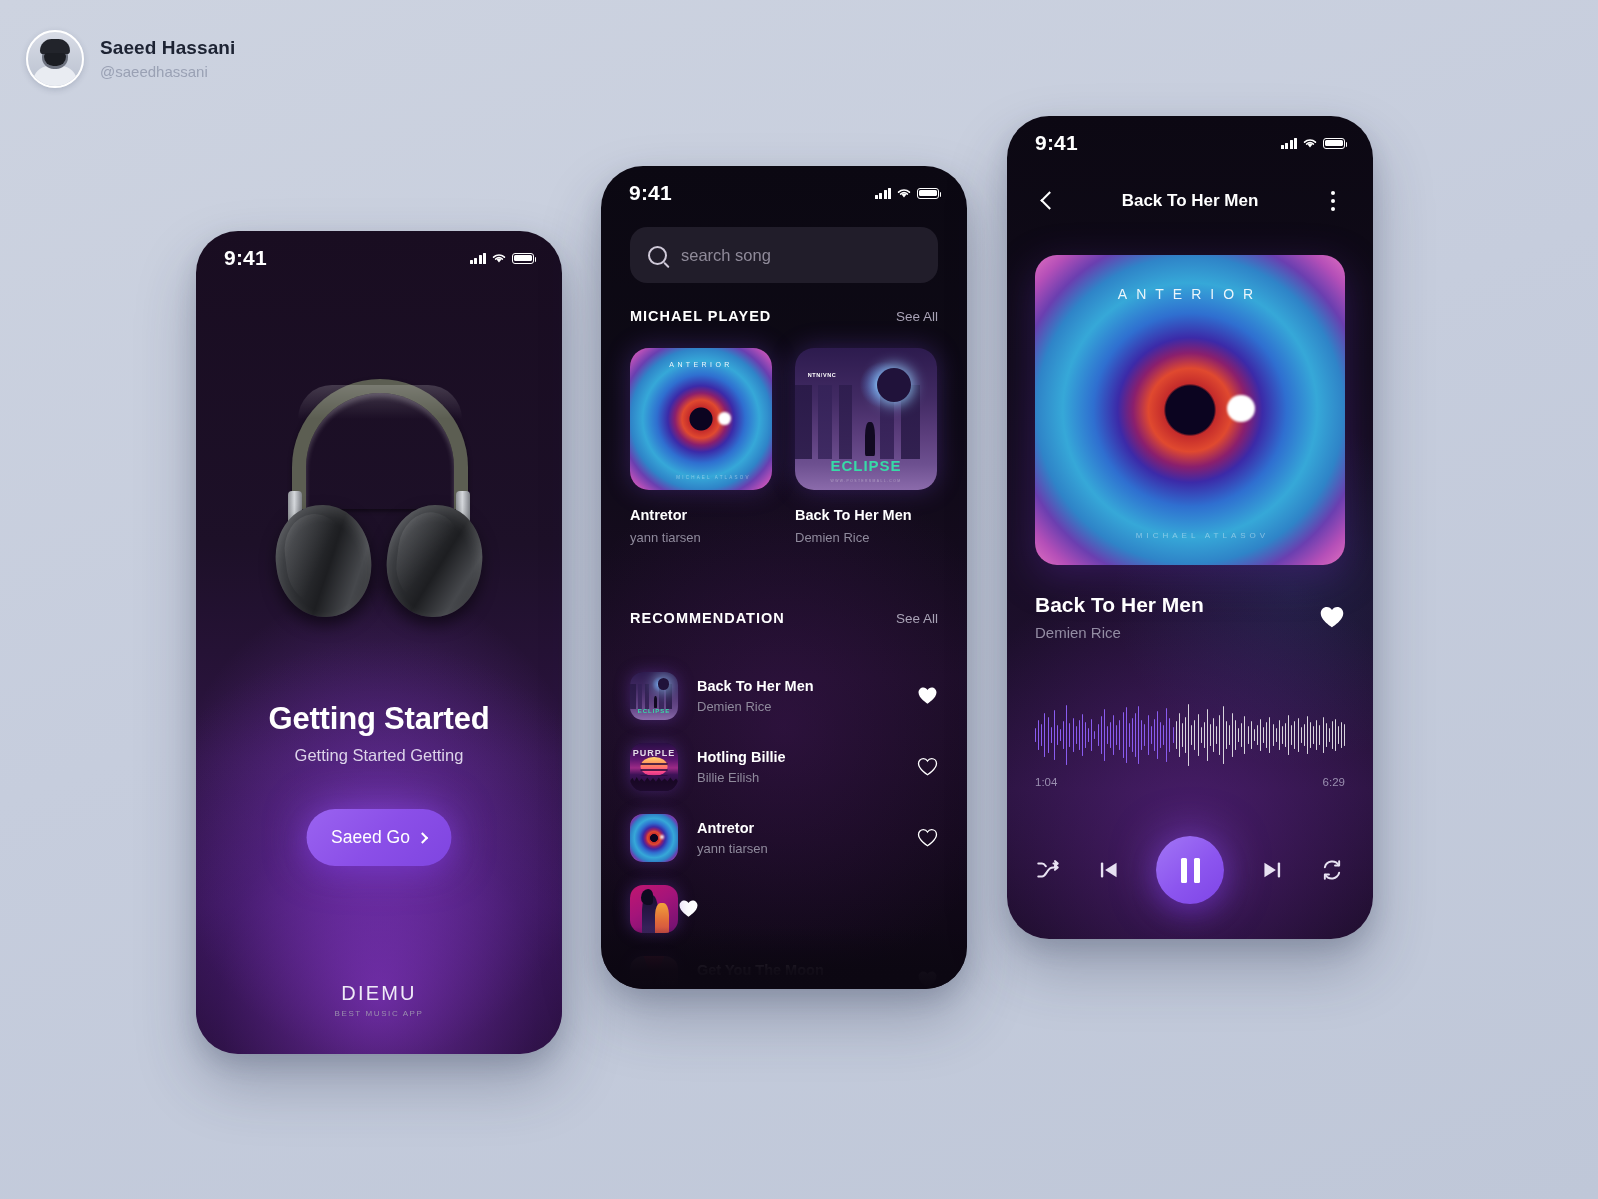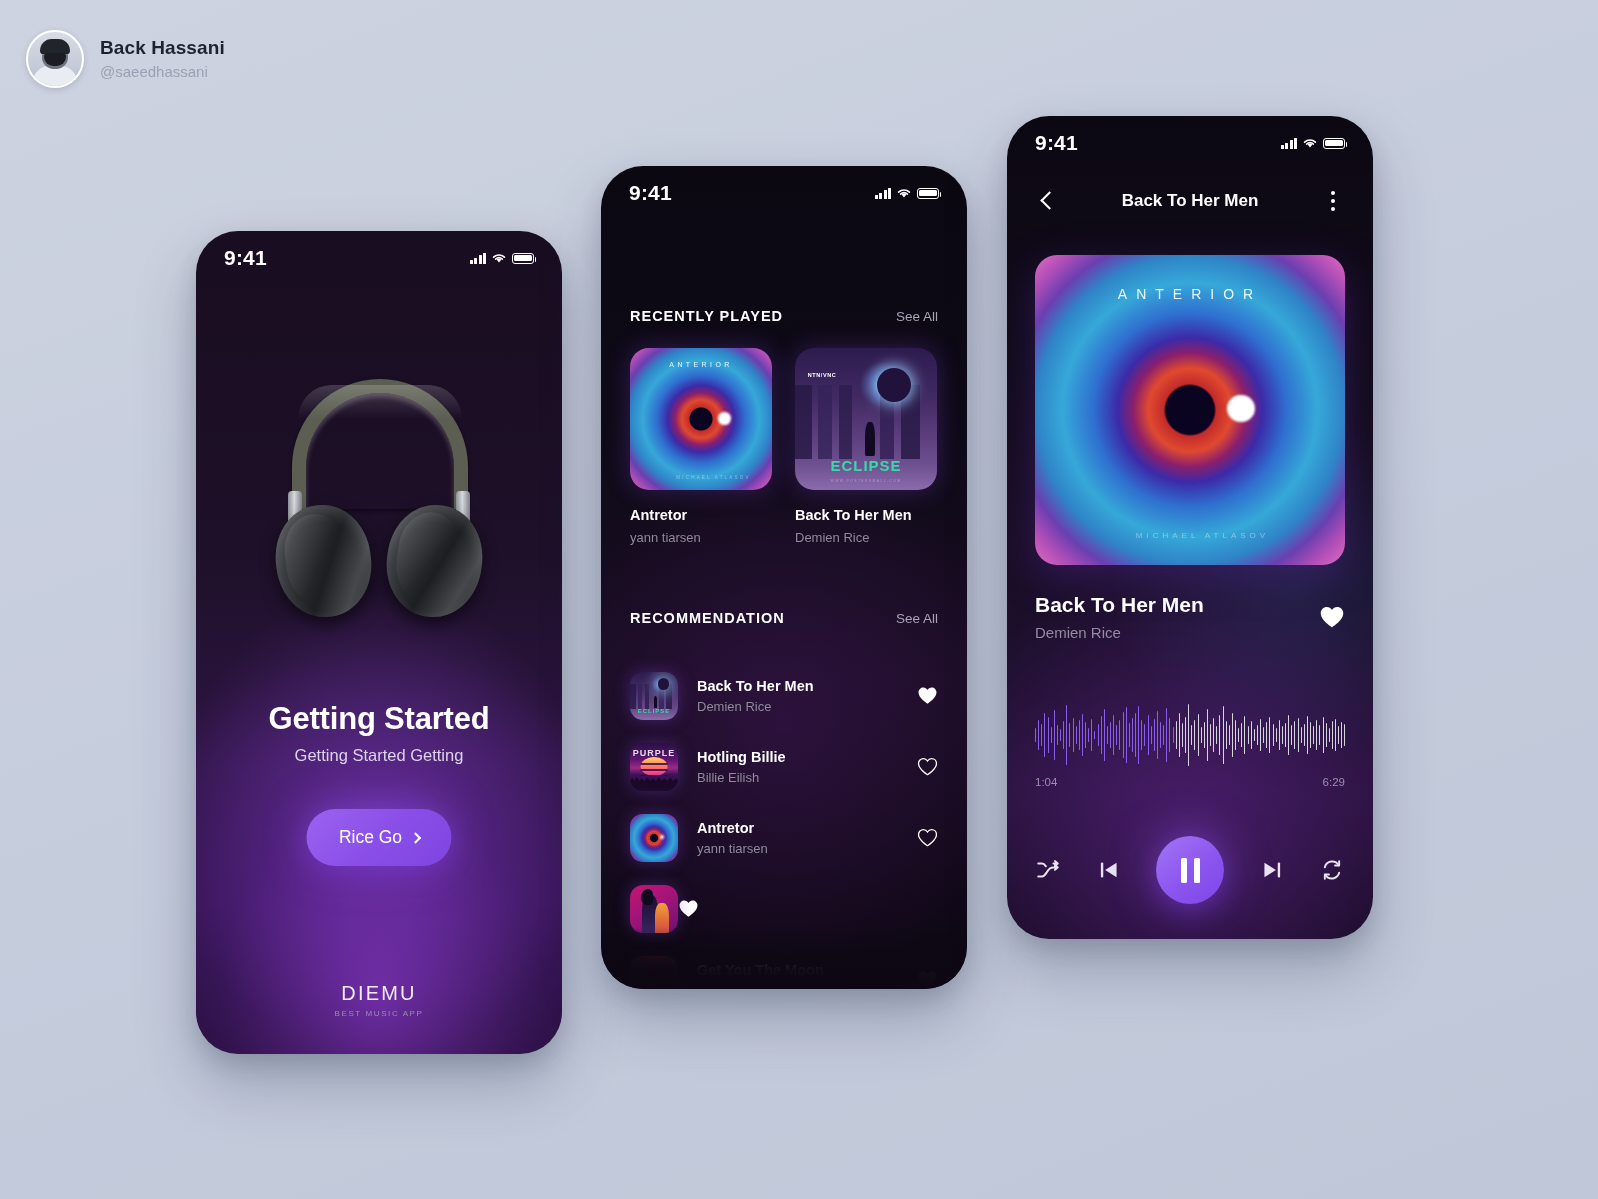--- a/index.html
+++ b/index.html
@@ -251,21 +251,21 @@
 <body>
 
 <div class="author">
   <div class="avatar">
     <div class="body"></div>
       <div class="head"></div>
       <div class="hair"></div>
       <div class="mask"></div>
   </div>
   <div>
-    <div class="author-name">Back Hassani</div>
+    <div class="author-name">Saeed Hassani</div>
     <div class="author-handle">@saeedhassani</div>
   </div>
 </div>
 
 <div class="phone phone-1">
   <div class="scr">
     <div class="p1-bg"></div>
 
     <div class="statusbar">
       <div class="sb-time">9:41</div>
@@ -290,21 +290,21 @@
       <div class="hp-stem l"></div>
         <div class="hp-stem r"></div>
       <div class="hp-cup l"></div>
         <div class="hp-cup r"></div>
     </div>
 
     <div class="p1-title">Getting Started</div>
     <div class="p1-sub">Getting Started Getting</div>
 
     <button class="p1-cta">
-      <span>Rice Go</span>
+      <span>Saeed Go</span>
       <span class="chev-r"></span>
     </button>
 
     <div class="p1-logo">
       <div class="lg">DIEMU</div>
       <div class="tg">BEST MUSIC APP</div>
     </div>
   </div>
 </div>
 
@@ -323,23 +323,27 @@
           </div>
         <svg width="16" height="12" viewBox="0 0 16 12">
           <path d="M8 10.4 L5.6 7.6 A3.7 3.7 0 0 1 10.4 7.6 Z" fill="#fff"></path>
           <path d="M2.6 5.1 A8 8 0 0 1 13.4 5.1" stroke="#fff" stroke-width="1.7" fill="none" stroke-linecap="round"></path>
           <path d="M4.6 7.1 A5.2 5.2 0 0 1 11.4 7.1" stroke="#fff" stroke-width="1.6" fill="none" stroke-linecap="round"></path>
         </svg>
         <div class="batt"></div>
       </div>
     </div>
 
+    <div class="search">
+      <span class="mag"></span>
+      <input class="search-input" value="" placeholder="search song" style="">
+    </div>
 
     <div class="sec-head" style="top:142px;">
-      <span class="sec-title">RECENTLY PLAYED</span>
+      <span class="sec-title">MICHAEL PLAYED</span>
       <span class="see-all">See All</span>
     </div>
 
     <div class="cards">
       <div class="card">
         <div class="card-art">
           <div class="art-eye">
             <div class="atxt">ANTERIOR</div>
             <div class="abot">MICHAEL ATLASOV</div>
           </div>

